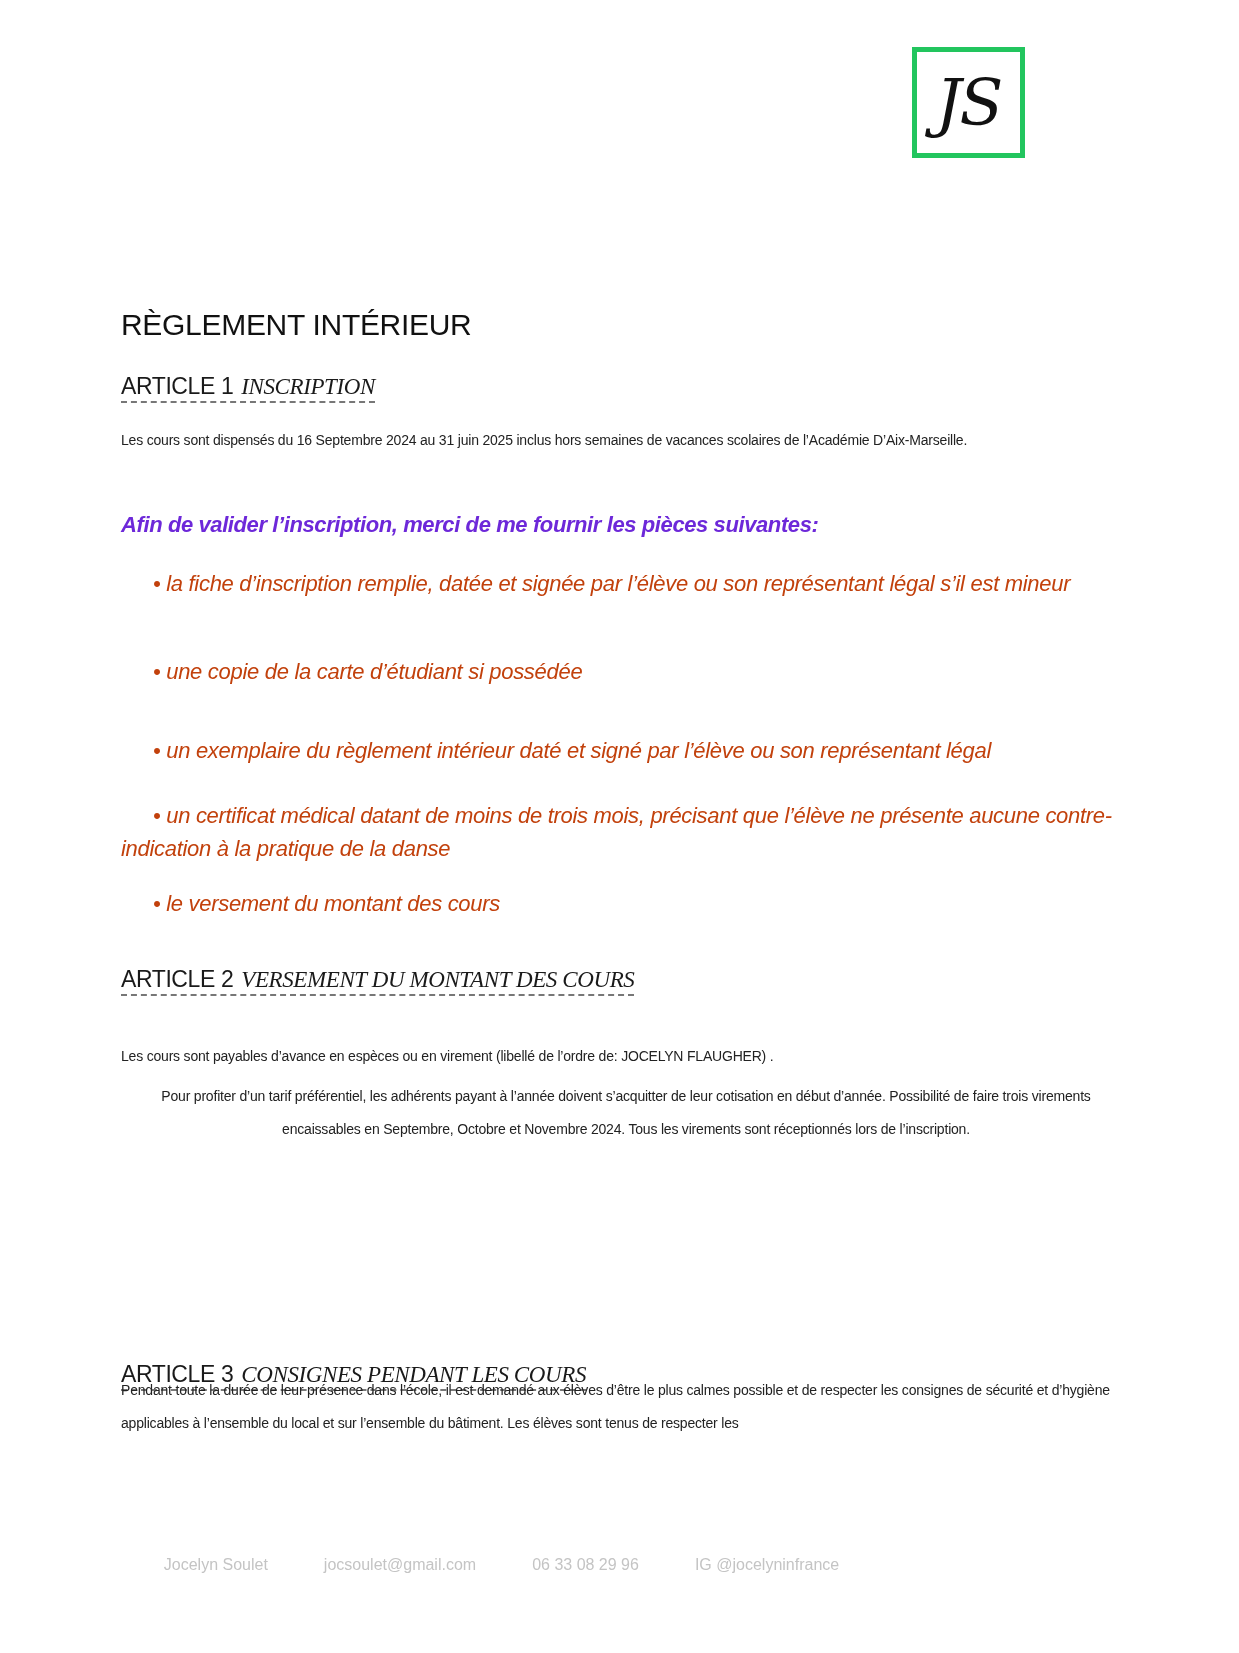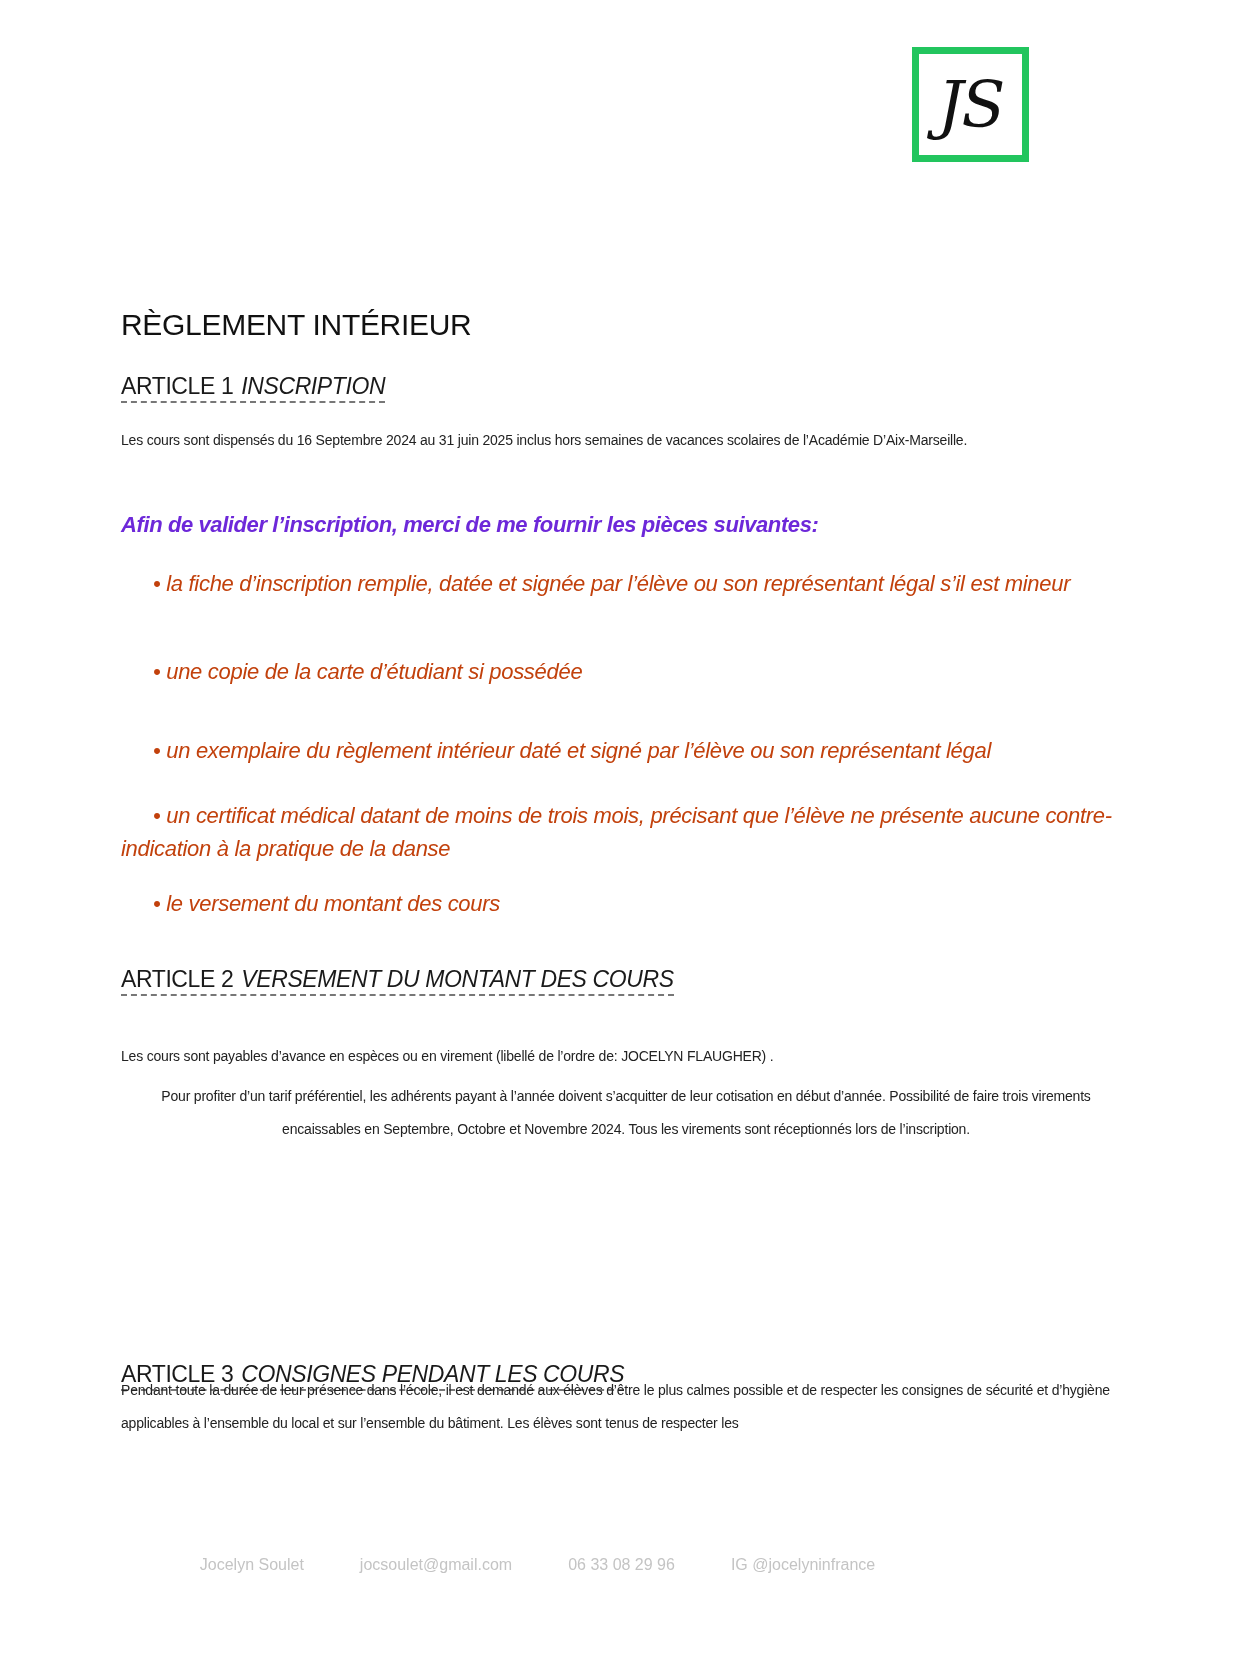--- a/index.html
+++ b/index.html
@@ -1,34 +1,34 @@
 <!DOCTYPE html>
 <html><head>
 <meta charset="utf-8">
 <style>
   html, body { margin:0; padding:0; background:#ffffff; }
   body { width:1239px; height:1653px; position:relative; overflow:hidden;
          font-family:"Liberation Sans", sans-serif; color:#1c1c1c; }
   .logo { position:absolute; left:912px; top:47px; width:103px; height:101px;
-          border:7px solid #22c55e; box-sizing:content-box; display:flex;
+          border:5px solid #22c55e; box-sizing:content-box; display:flex;
           align-items:center; justify-content:center; }
   .logo span { font-family:"DejaVu Serif", serif; font-style:italic; font-size:64px;
                color:#111; letter-spacing:-2px; line-height:1; }
   .abs { position:absolute; left:121px; }
   .title { top:308px; font-size:30px; letter-spacing:-0.3px; color:#111; }
   .art-head { font-size:23px; color:#1a1a1a; letter-spacing:-0.4px;
               border-bottom:2px dashed #777; padding-bottom:1px; line-height:27px;
               display:inline-block; white-space:nowrap; }
-  .art-head .it { font-style:italic; margin-left:8px; }
+  .art-head .it { font-style:italic; margin-left:8px;font-family:Liberation Serif, serif; }
   .para { width:1010px; font-size:14px; line-height:33px; color:#222; letter-spacing:-0.2px; }
   .bi { font-weight:bold; font-style:italic; font-size:22px; color:#6d28d9; letter-spacing:-0.4px; }
   .bullet { width:1010px; font-style:italic; font-size:22px; line-height:33px; color:#c2410c;
             text-indent:32px; letter-spacing:-0.3px; }
   .footer { position:absolute; top:1556px; left:0; width:1003px; display:flex;
-            justify-content:center; gap:56px; font-size:16px; color:#c4c4c4;margin-left:36px; }
+            justify-content:center; gap:56px; font-size:16px; color:#c4c4c4; }
   .footer span { white-space:nowrap; }
 </style>
 </head>
 <body>
 
 <div class="logo">
   <span>JS</span>
 </div>
 
 <div class="abs title">RÈGLEMENT INTÉRIEUR</div>

